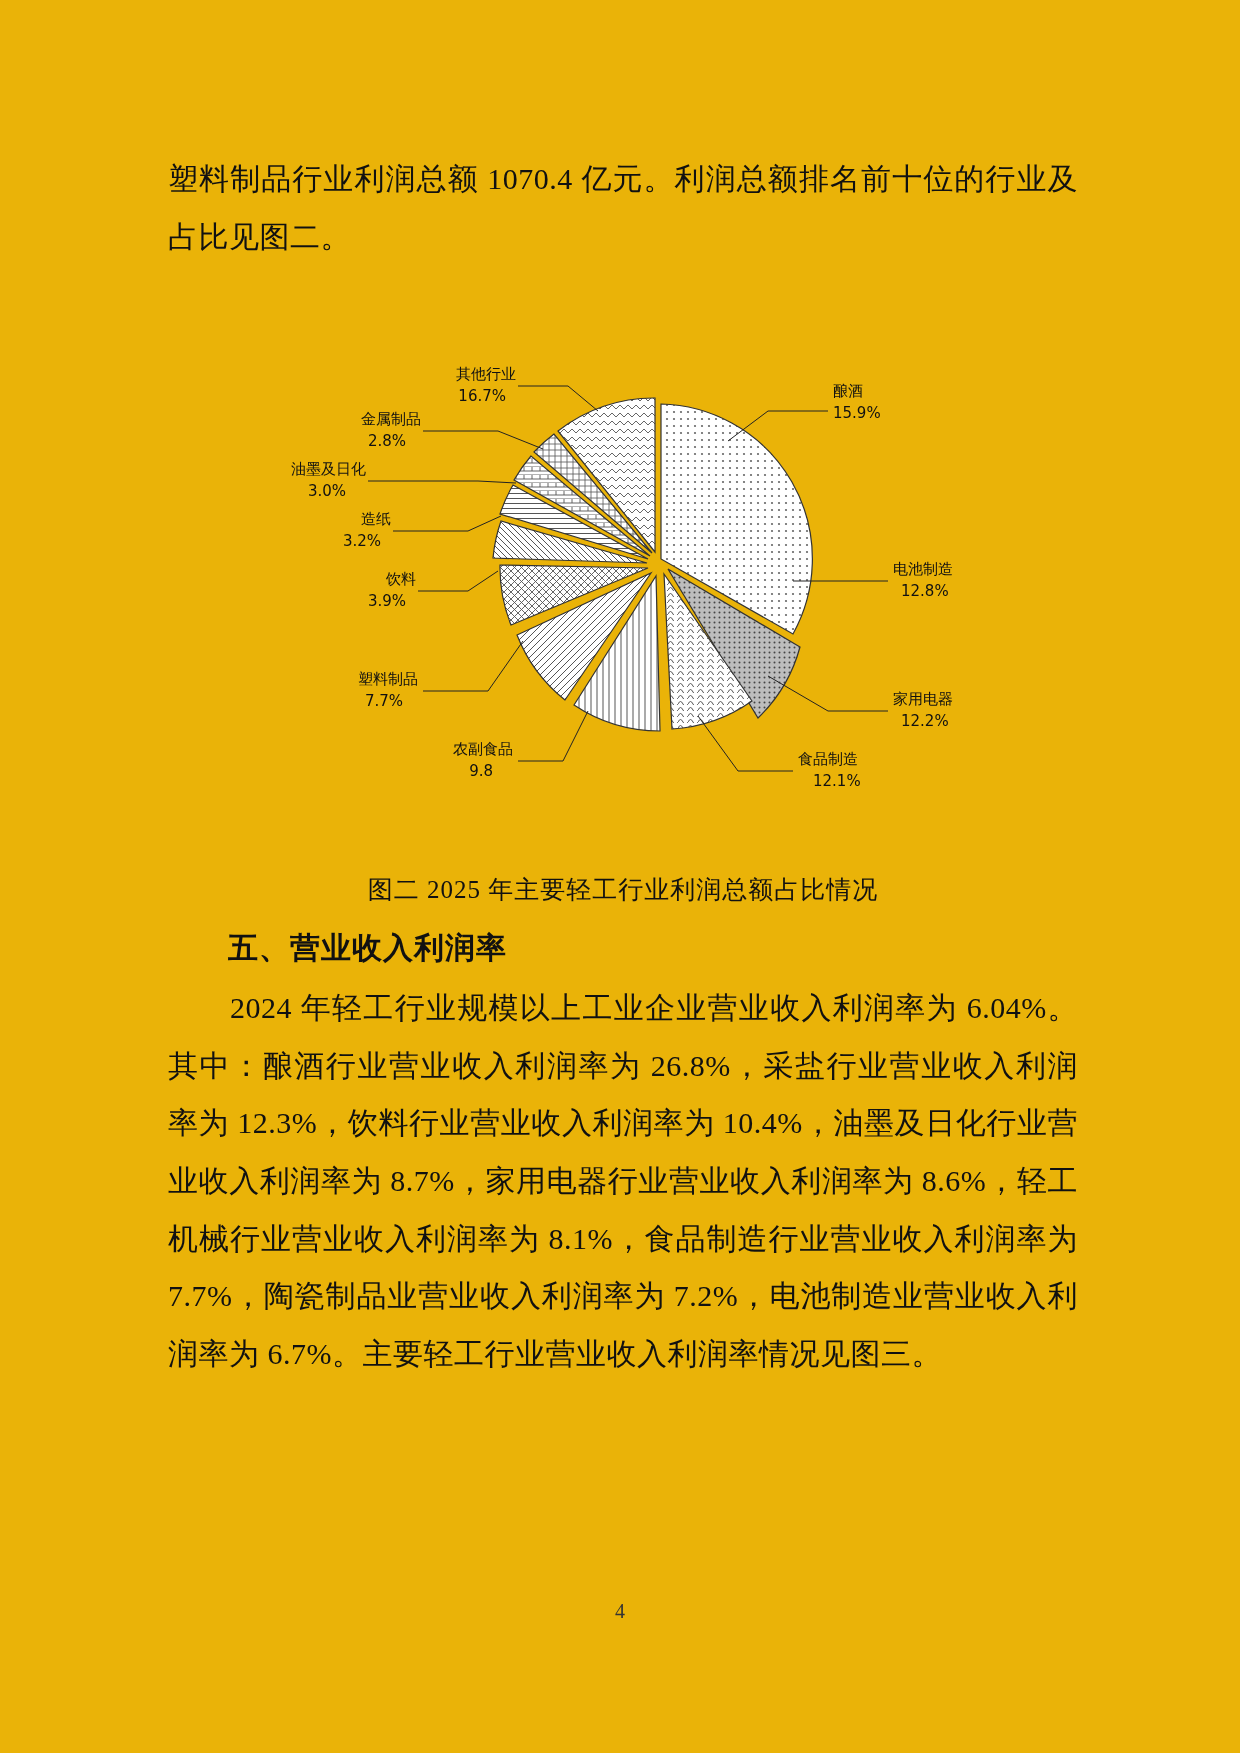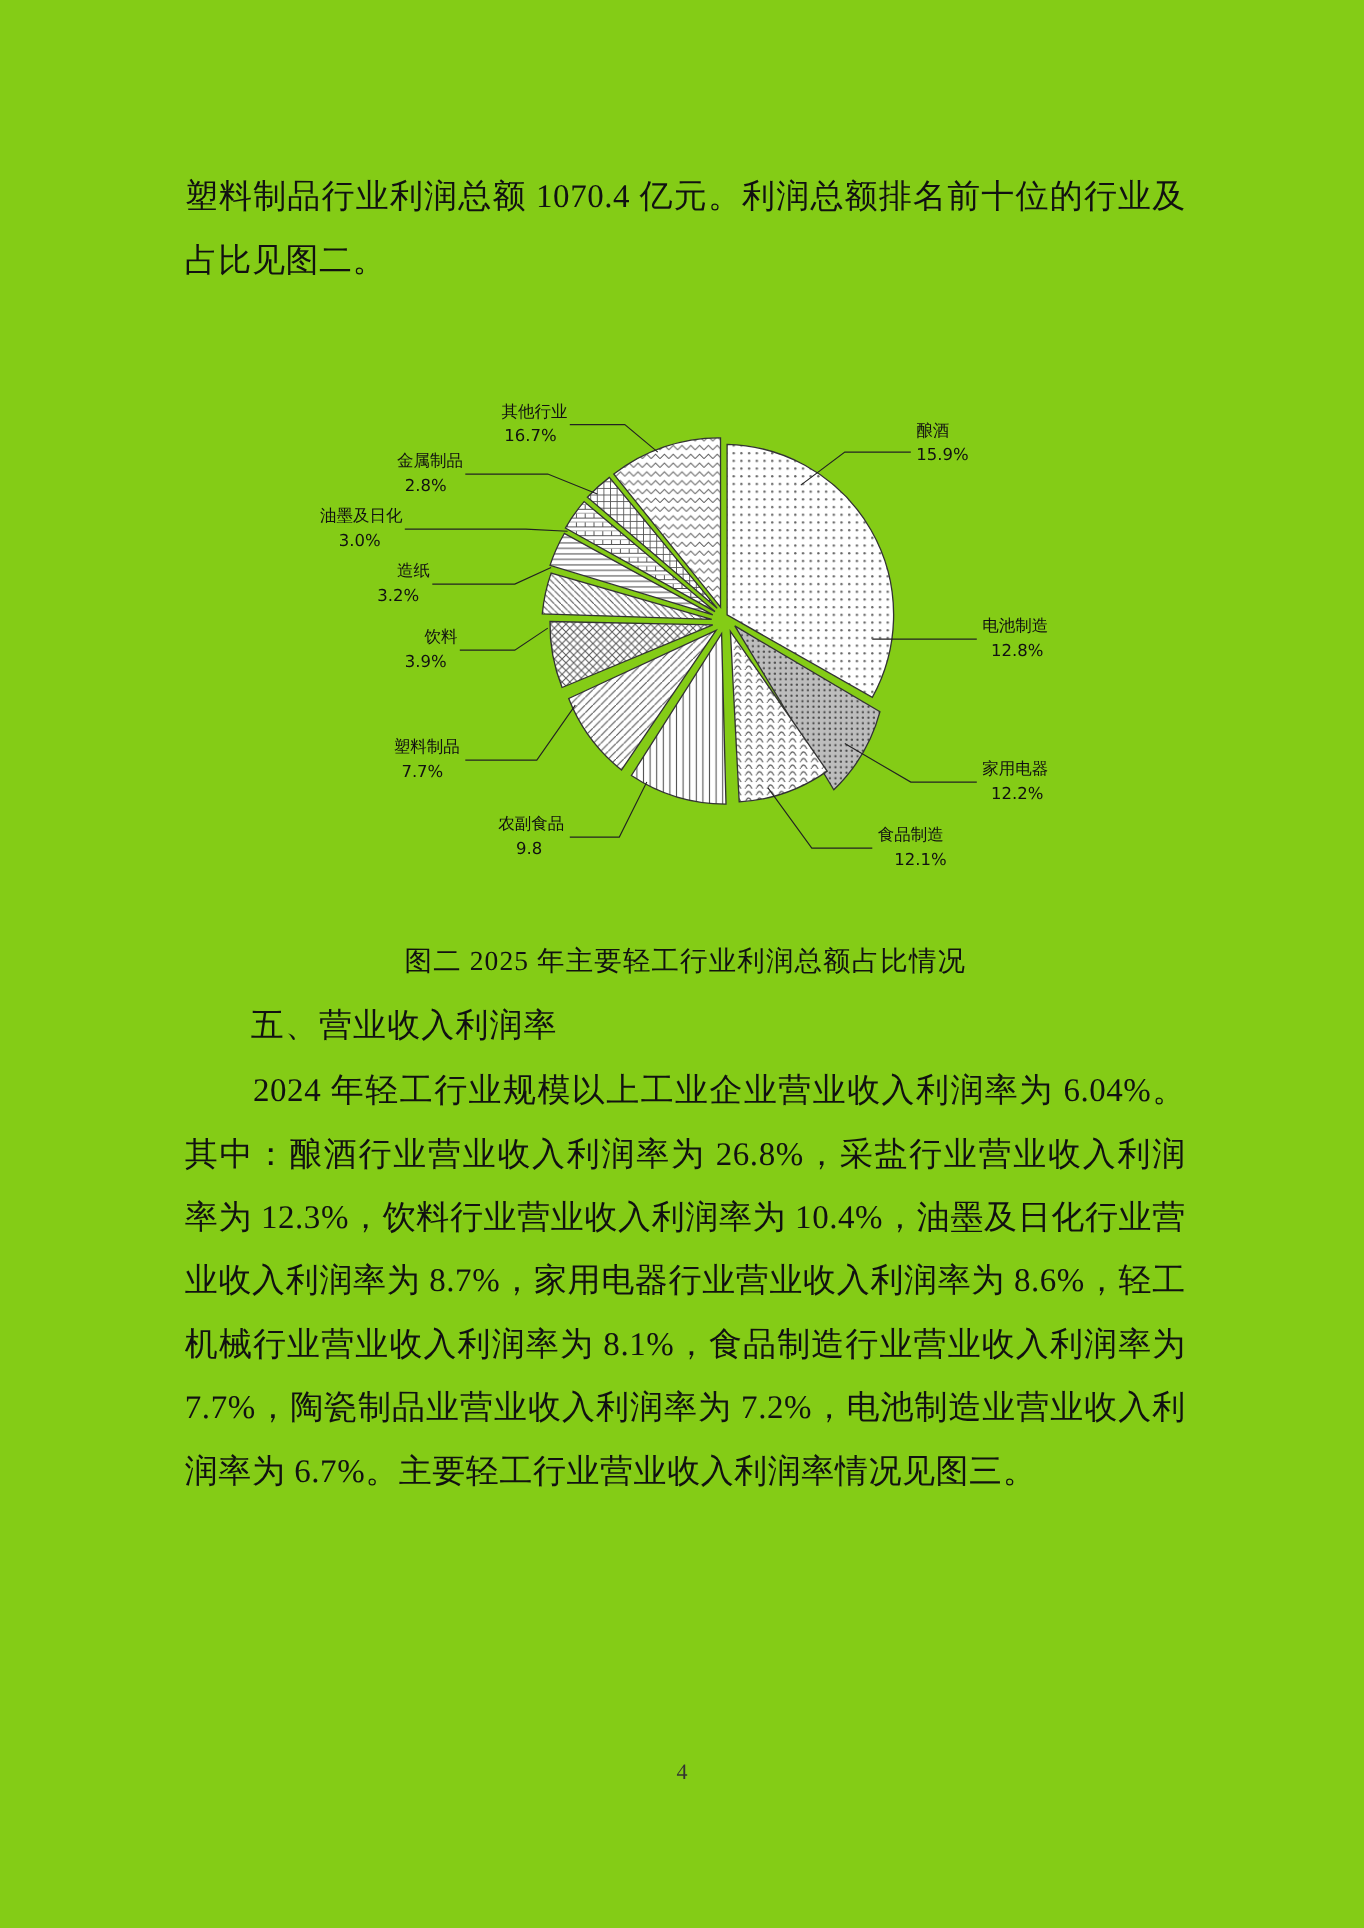--- a/index.html
+++ b/index.html
@@ -13,21 +13,21 @@
     position: relative;
     font-family: "Liberation Serif", "DejaVu Serif", serif;
     color: #111;
     overflow: hidden;
   }
   .page {
     position: absolute;
     left: 0; top: 0;
     width: 1240px;
     height: 1753px;
-    background: #84cc16;
+    background: #eab308;
   }
   .content {
     position: absolute;
     left: 168px;
     top: 150px;
     width: 910px;
   }
   p.body-text {
     font-size: 30px;
     line-height: 1.92;
@@ -42,26 +42,26 @@
   }
   .figure-wrap {
     position: relative;
     width: 910px;
     height: 560px;
     margin-top: 26px;
   }
   .figure-caption {
     text-align: center;
     font-size: 25px;
-    margin-top: 6px;
+    margin-top: 22px;
     letter-spacing: 1px;
   }
   .section-heading {
     font-size: 30px;
-    font-weight: normal;
+    font-weight: bold;
     margin: 22px 0 10px 60px;
     letter-spacing: 1px;
     font-family: "DejaVu Sans", "Liberation Sans", sans-serif;
   }
   .page-number {
     position: absolute;
     left: 0;
     right: 0;
     top: 1600px;
     text-align: center;

